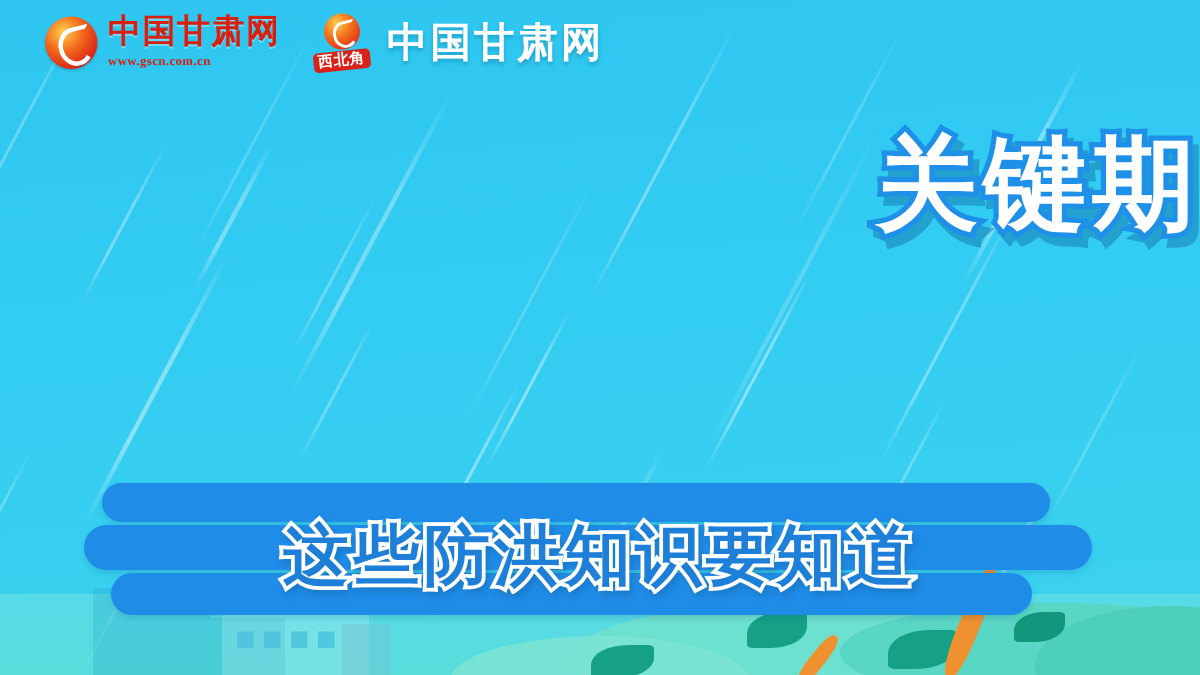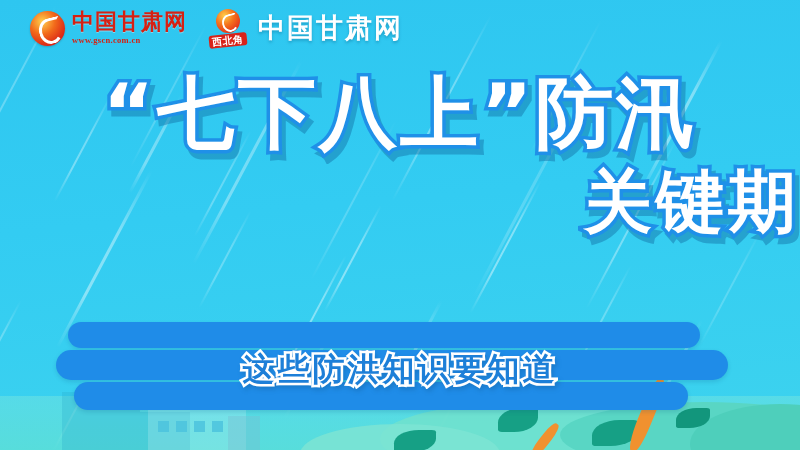--- a/index.html
+++ b/index.html
@@ -223,21 +223,21 @@
   .bar-bottom { left: 74px;  width: 614px; height: 28px; top: 60px; }
 
   .sub-text {
     position: absolute;
     top: 0; left: 0; right: 0;
     height: 96px;
     display: flex;
     align-items: center;
     justify-content: center;
     font-family: "DejaVu Sans", sans-serif;
-    font-size: 32px;
+    font-size: 44px;
     font-weight: bold;
     color: #1d7fd8;
     letter-spacing: 3px;
     white-space: nowrap;
     -webkit-text-stroke: 5px #ffffff;
     paint-order: stroke fill;
     filter: drop-shadow(2px 3px 2px rgba(10,70,120,0.25));
   }
 </style>
 </head>
@@ -313,21 +313,20 @@
     <div class="logo-group">
       <div class="xb-block">
         <div class="xb-mark"></div>
         <div class="xb-badge">西北角</div>
       </div>
       <div class="news-text">中国甘肃网</div>
     </div>
   </div>
 
   <div class="title-wrap">
-    <div class="tline tline-1">“七下八上”防汛</div>
     <div class="tline tline-2">关键期</div>
   </div>
 
   <div class="sub-wrap">
     <div class="bar bar-top"></div>
     <div class="bar bar-mid"></div>
     <div class="bar bar-bottom"></div>
     <div class="sub-text">这些防洪知识要知道</div>
   </div>
 

